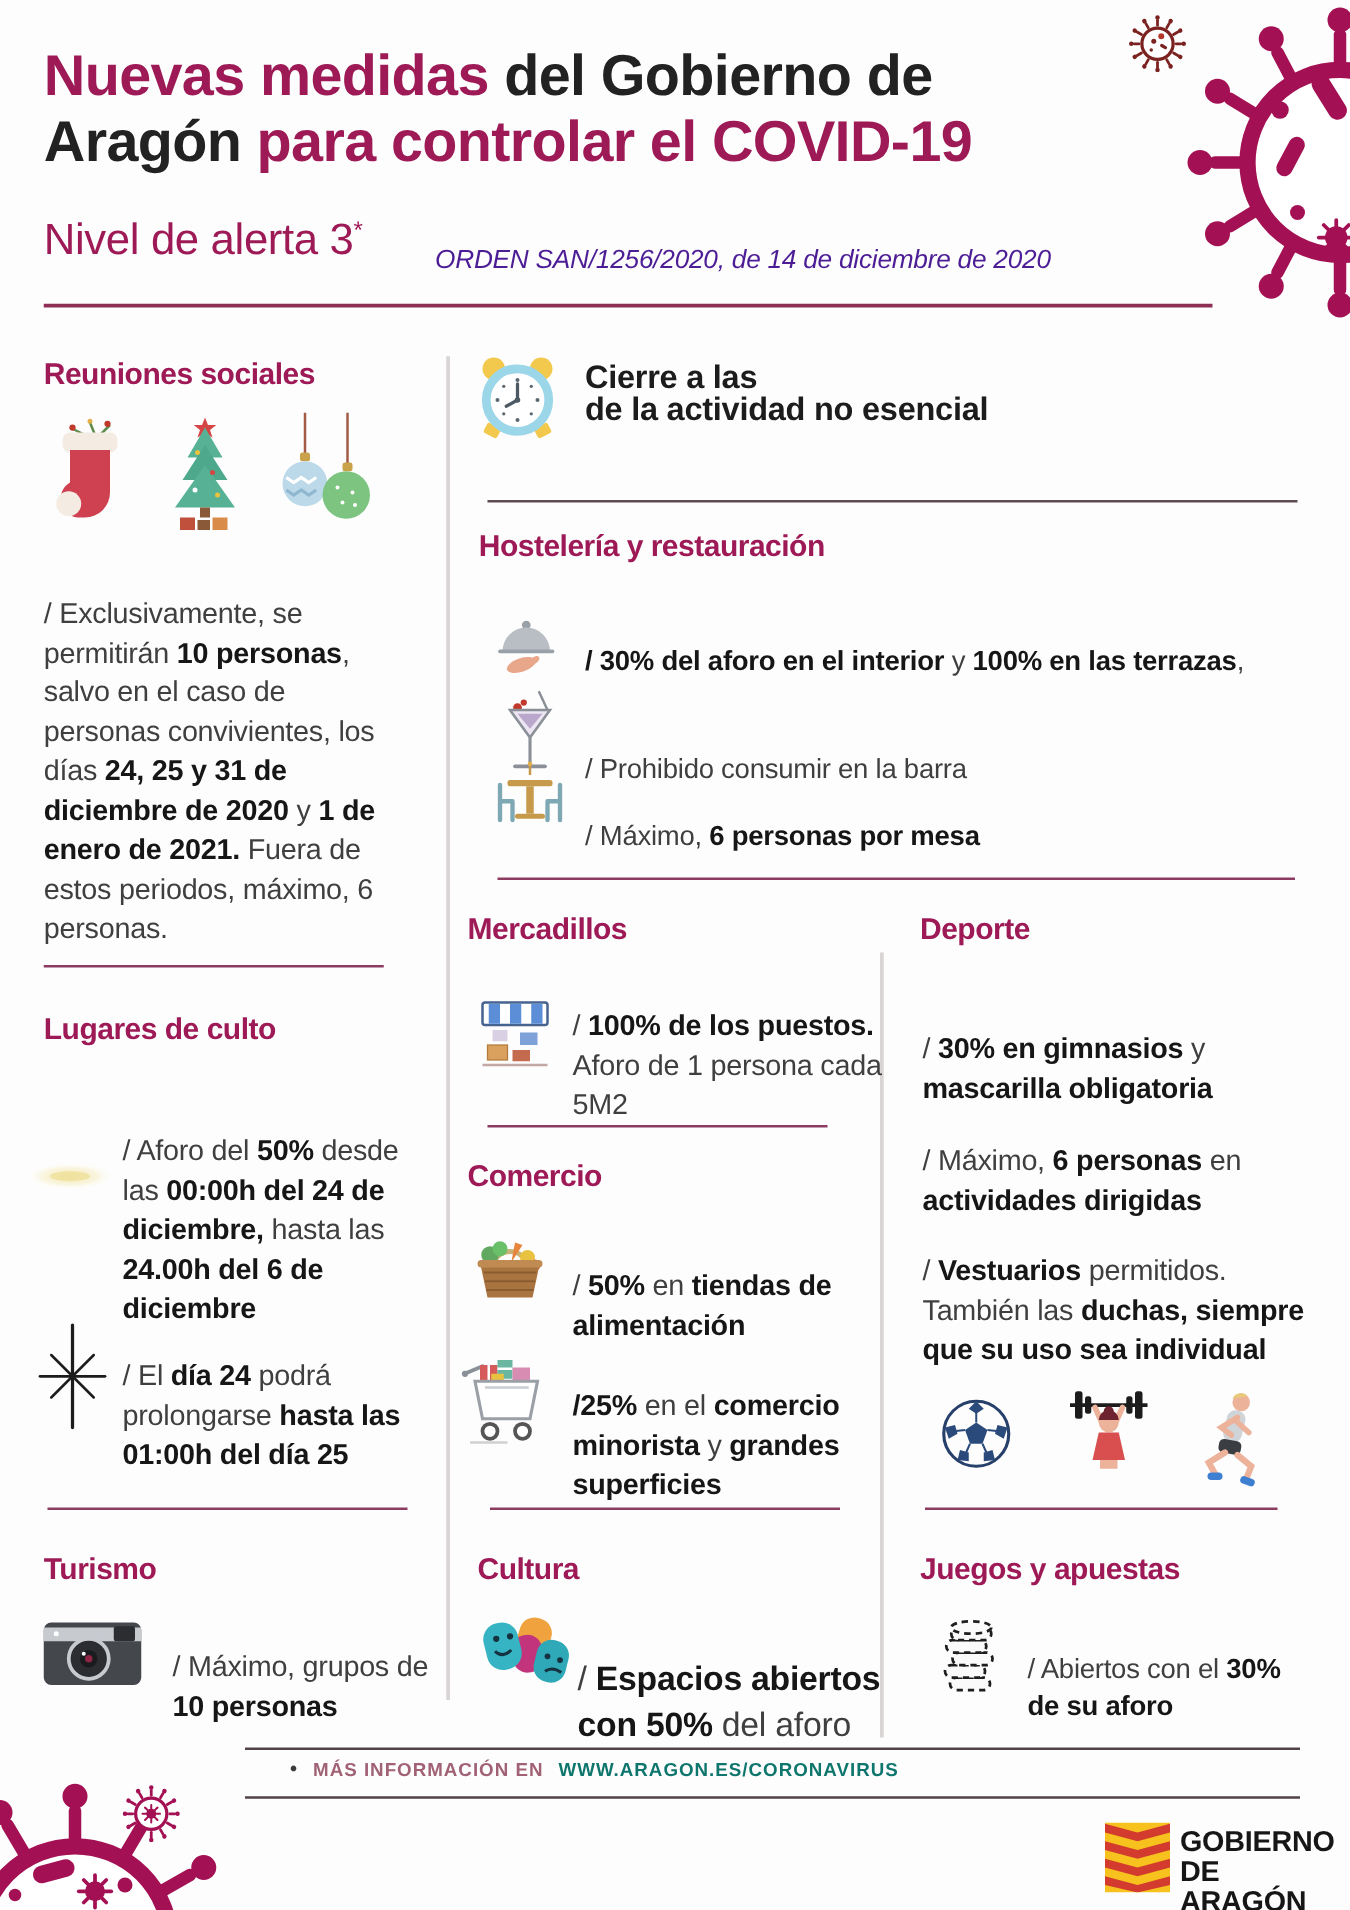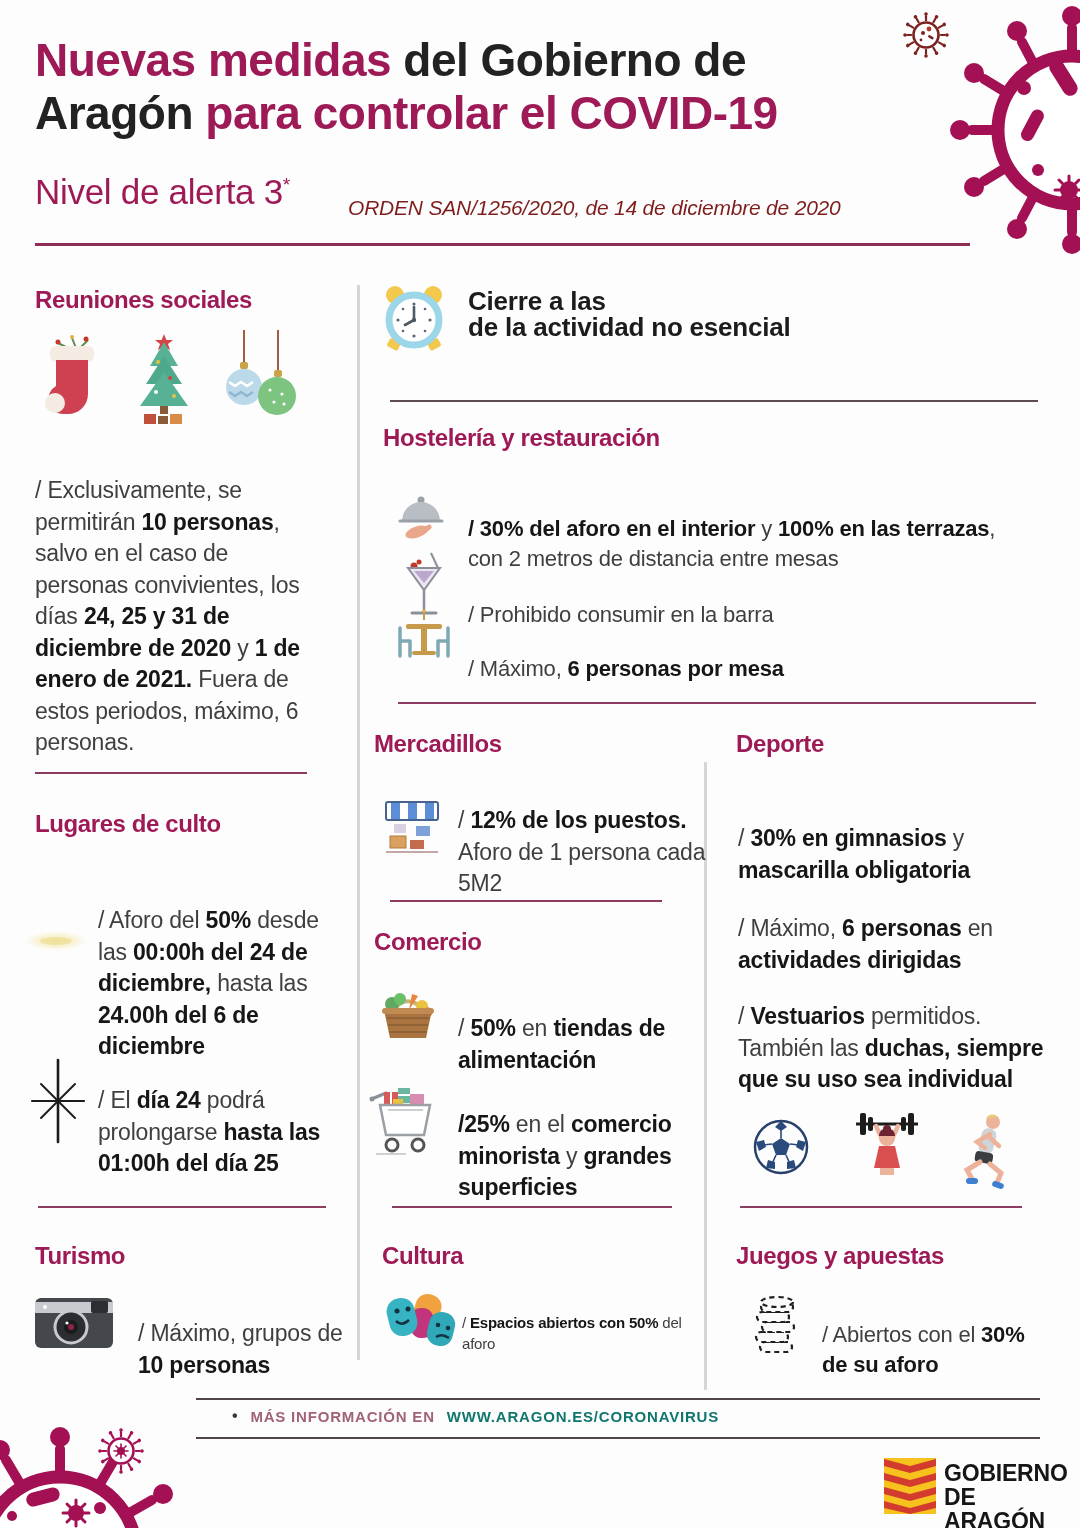--- a/index.html
+++ b/index.html
@@ -6,21 +6,21 @@
   body{
     width:1080px;height:1528px;position:relative;overflow:hidden;
     background:#fdfdfd;color:#3f3f3f;
     font-family:"Liberation Sans","DejaVu Sans",sans-serif;
   }
   .abs{position:absolute}
   .title{font-size:46px;line-height:1.16;font-weight:700;color:#222;letter-spacing:-.5px}
   .title .acc{color:#9e1a57}
   .alert{font-size:35px;color:#9e1a57;letter-spacing:-.3px}
   .alert sup{font-size:55%;}
-  .order{font-size:21px;font-style:italic;color:#7f1d1d;letter-spacing:-.2px}
+  .order{font-size:21px;font-style:italic;color:#4c1d95;letter-spacing:-.2px}
   .h2{font-size:24px;font-weight:700;color:#9e1a57;letter-spacing:-.4px}
   .body{font-size:23px;line-height:1.37;color:#3f3f3f;letter-spacing:-.2px}
   .body .b, .b{font-weight:700;color:#161616}
   .hr{height:2px;background:#8c3c60}
   .hr-dark{height:2px;background:#5d4d53}
   .vr{width:3px;background:#dad5d5}
   .headrule{height:3px;background:#8e2f55}
   .closure-l1{font-size:26px;font-weight:700;color:#1c1c1c;letter-spacing:-.2px}
   .closure-row{display:flex;align-items:baseline;gap:14px;white-space:nowrap}
   .closure-time{font-size:43px;font-weight:700;color:#8e1c52;letter-spacing:-.5px}
@@ -233,21 +233,21 @@
 
 <div class="abs h2" style="left:383px;top:424px;">Hostelería y restauración</div>
 
 <svg class="abs" style="left:398px;top:490px" width="46" height="56" viewBox="0 0 46 56">
   <circle cx="23" cy="10" r="3.5" fill="#9aa0a8"></circle>
   <path d="M4 31 a19 19 0 0 1 38 0 z" fill="#b9bec5"></path>
   <line x1="2" y1="31" x2="44" y2="31" stroke="#9aa0a8" stroke-width="3" stroke-linecap="round"></line>
   <ellipse cx="19" cy="42" rx="12" ry="5.5" fill="#e8a78b" transform="rotate(-18 19 42)"></ellipse>
   <ellipse cx="30" cy="38" rx="4" ry="2.5" fill="#e8a78b" transform="rotate(-40 30 38)"></ellipse>
 </svg>
-<p class="abs body" style="left:468px;top:492px;width:580px;font-size:22px;"><span class="b">/ 30% del aforo en el interior</span><span> y </span><span class="b">100% en las terrazas</span><span>,</span><br><span>con 2 metros de distancia entre mesas</span></p>
+<p class="abs body" style="left:468px;top:492px;width:580px;font-size:22px;"><span class="b">/ 30% del aforo en el interior</span><span> y </span><span class="b">100% en las terrazas</span><span>,</span><br></p>
 
 <svg class="abs" style="left:402px;top:548px" width="44" height="80" viewBox="0 0 44 80">
   <line x1="29" y1="5" x2="36" y2="20" stroke="#8a8f98" stroke-width="2"></line>
   <circle cx="12" cy="18" r="3.5" fill="#c0392b"></circle>
     <circle cx="17" cy="14" r="2.5" fill="#c0392b"></circle>
   <polygon points="6,20 38,20 22,42" fill="#ece6f2" stroke="#8a8f98" stroke-width="2"></polygon>
   <polygon points="12,23 32,23 22,35" fill="#b9a7cc"></polygon>
   <line x1="22" y1="42" x2="22" y2="63" stroke="#8a8f98" stroke-width="2.5"></line>
   <line x1="10" y1="65" x2="34" y2="65" stroke="#8a8f98" stroke-width="3" stroke-linecap="round"></line>
 </svg>
@@ -276,21 +276,21 @@
   <rect x="4" y="6" width="52" height="18" rx="2" fill="#fff" stroke="#46628f" stroke-width="2"></rect>
   <rect x="9" y="7" width="9" height="16" fill="#5b8ed6"></rect>
   <rect x="26" y="7" width="9" height="16" fill="#5b8ed6"></rect>
   <rect x="43" y="7" width="9" height="16" fill="#5b8ed6"></rect>
   <rect x="12" y="28" width="12" height="9" fill="#d9d0e3"></rect>
   <rect x="34" y="30" width="14" height="10" fill="#7ea1d9"></rect>
   <rect x="8" y="40" width="16" height="12" fill="#d9a05e" stroke="#b27b3c"></rect>
   <rect x="28" y="44" width="14" height="9" fill="#c46a4f"></rect>
   <line x1="4" y1="56" x2="56" y2="56" stroke="#c4a7a7" stroke-width="2"></line>
 </svg>
-<p class="abs body" style="left:458px;top:782px;width:250px;"><span>/ </span><span class="b">12% de los puestos.</span><span> Aforo de 1 persona cada 5M2</span></p>
+<p class="abs body" style="left:458px;top:782px;width:250px;"><span>/ </span><span class="b">100% de los puestos.</span><span> Aforo de 1 persona cada 5M2</span></p>
 
 <div class="abs hr" style="left:390px;top:900px;width:272px;"></div>
 
 <div class="abs h2" style="left:374px;top:928px;">Comercio</div>
 
 <svg class="abs" style="left:378px;top:986px" width="60" height="62" viewBox="0 0 60 62">
   <path d="M18 22 a14 14 0 0 1 24 0" stroke="#c9b27a" stroke-width="4" fill="none"></path>
   <circle cx="14" cy="18" r="7" fill="#61a861"></circle>
     <circle cx="22" cy="13" r="6" fill="#6abf69"></circle>
   <polygon points="34,8 40,10 31,24" fill="#e8853c"></polygon>
@@ -332,21 +332,21 @@
   <rect x="26" y="16" width="24" height="30" rx="11" fill="#c2347b" transform="rotate(-8 38 31)"></rect>
   <rect x="4" y="6" width="28" height="38" rx="13" fill="#37b4c3" transform="rotate(-14 18 25)"></rect>
   <circle cx="13" cy="19" r="2.5" fill="#14323f"></circle>
     <circle cx="24" cy="17" r="2.5" fill="#14323f"></circle>
   <path d="M12 29 Q18 35 25 28" stroke="#14323f" stroke-width="2.5" fill="none"></path>
   <rect x="44" y="20" width="26" height="34" rx="12" fill="#2fa8b8" transform="rotate(14 57 37)"></rect>
   <circle cx="54" cy="33" r="2.3" fill="#14323f"></circle>
     <circle cx="64" cy="36" r="2.3" fill="#14323f"></circle>
   <path d="M52 45 Q58 41 65 46" stroke="#14323f" stroke-width="2.5" fill="none"></path>
 </svg>
-<p class="abs body" style="left:462px;top:1298px;width:245px;font-size:15px;"><span>/ </span><span class="b">Espacios abiertos con 50%</span><span> del aforo</span></p>
+<p class="abs body" style="left:462px;top:1298px;width:245px;font-size:27px;"><span>/ </span><span class="b">Espacios abiertos con 50%</span><span> del aforo</span></p>
 
 <div class="abs h2" style="left:736px;top:730px;">Deporte</div>
 <p class="abs body" style="left:738px;top:800px;width:325px;"><span>/ </span><span class="b">30% en gimnasios</span><span> y </span><span class="b">mascarilla obligatoria</span></p>
 <p class="abs body" style="left:738px;top:890px;width:325px;"><span>/ Máximo, </span><span class="b">6 personas</span><span> en </span><span class="b">actividades dirigidas</span></p>
 <p class="abs body" style="left:738px;top:978px;width:325px;"><span>/ </span><span class="b">Vestuarios</span><span> permitidos. También las </span><span class="b">duchas, siempre que su uso sea individual</span></p>
 
 <svg class="abs" style="left:752px;top:1118px" width="58" height="58" viewBox="0 0 58 58">
   <circle cx="29" cy="29" r="26" fill="#fdfdfd" stroke="#27406b" stroke-width="2.5"></circle>
   <polygon points="29,20 38,26 34,37 24,37 20,26" fill="#2a4a7c"></polygon>
   <g fill="#2a4a7c">

